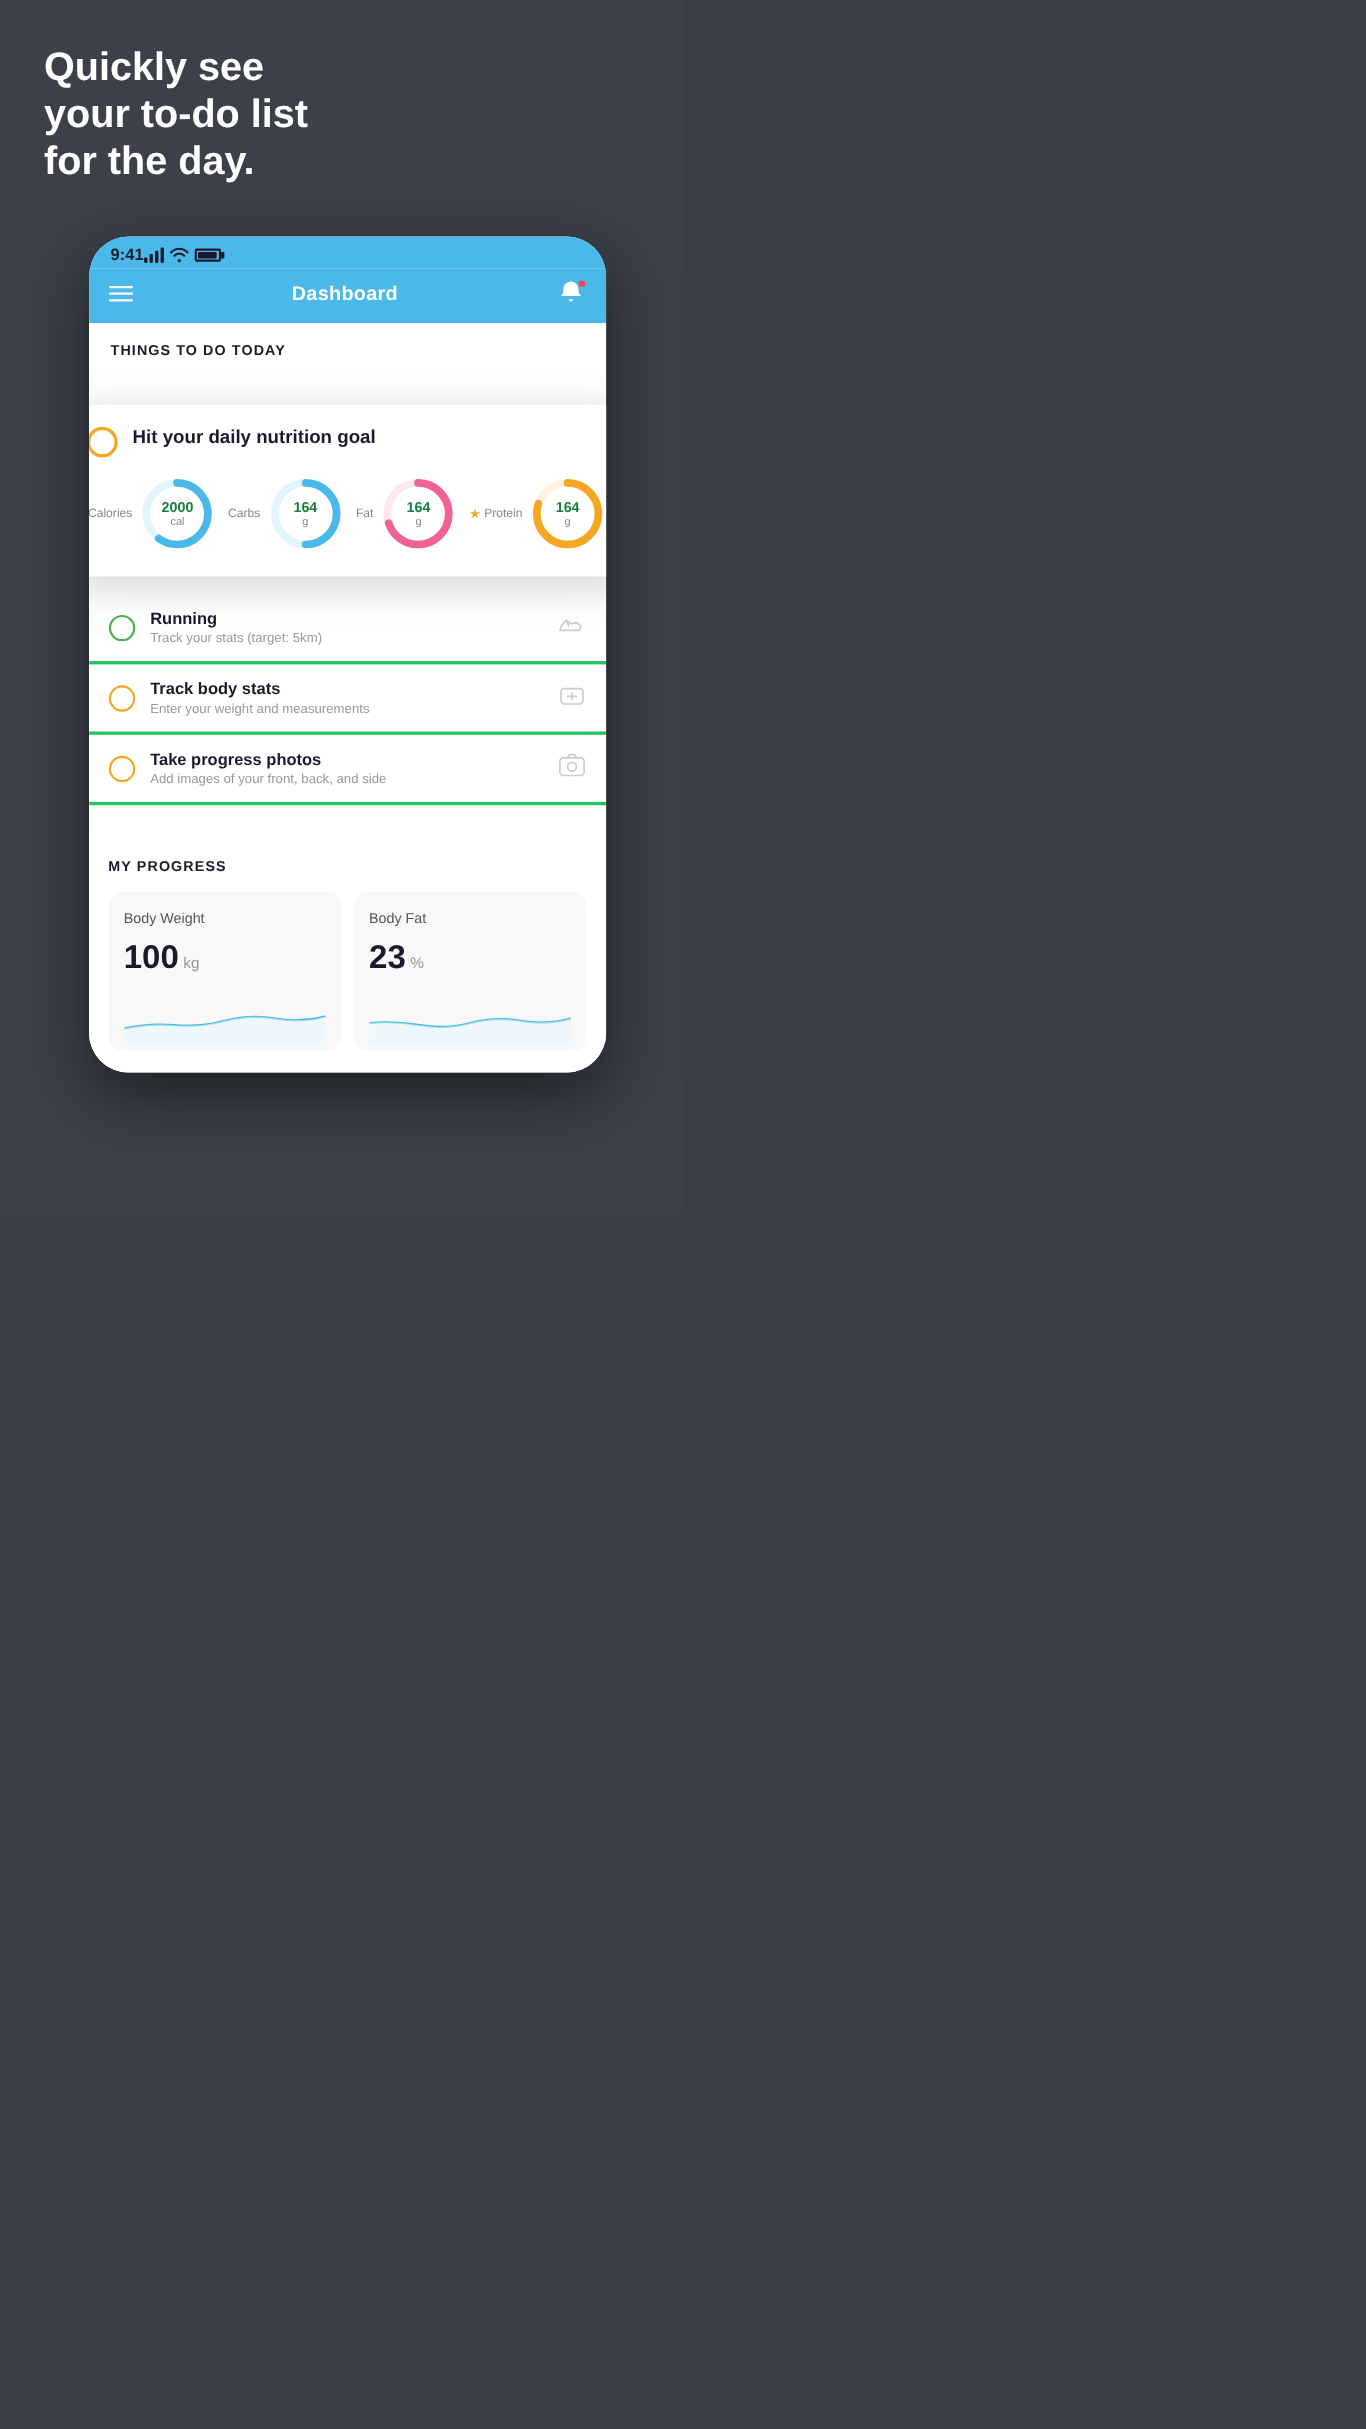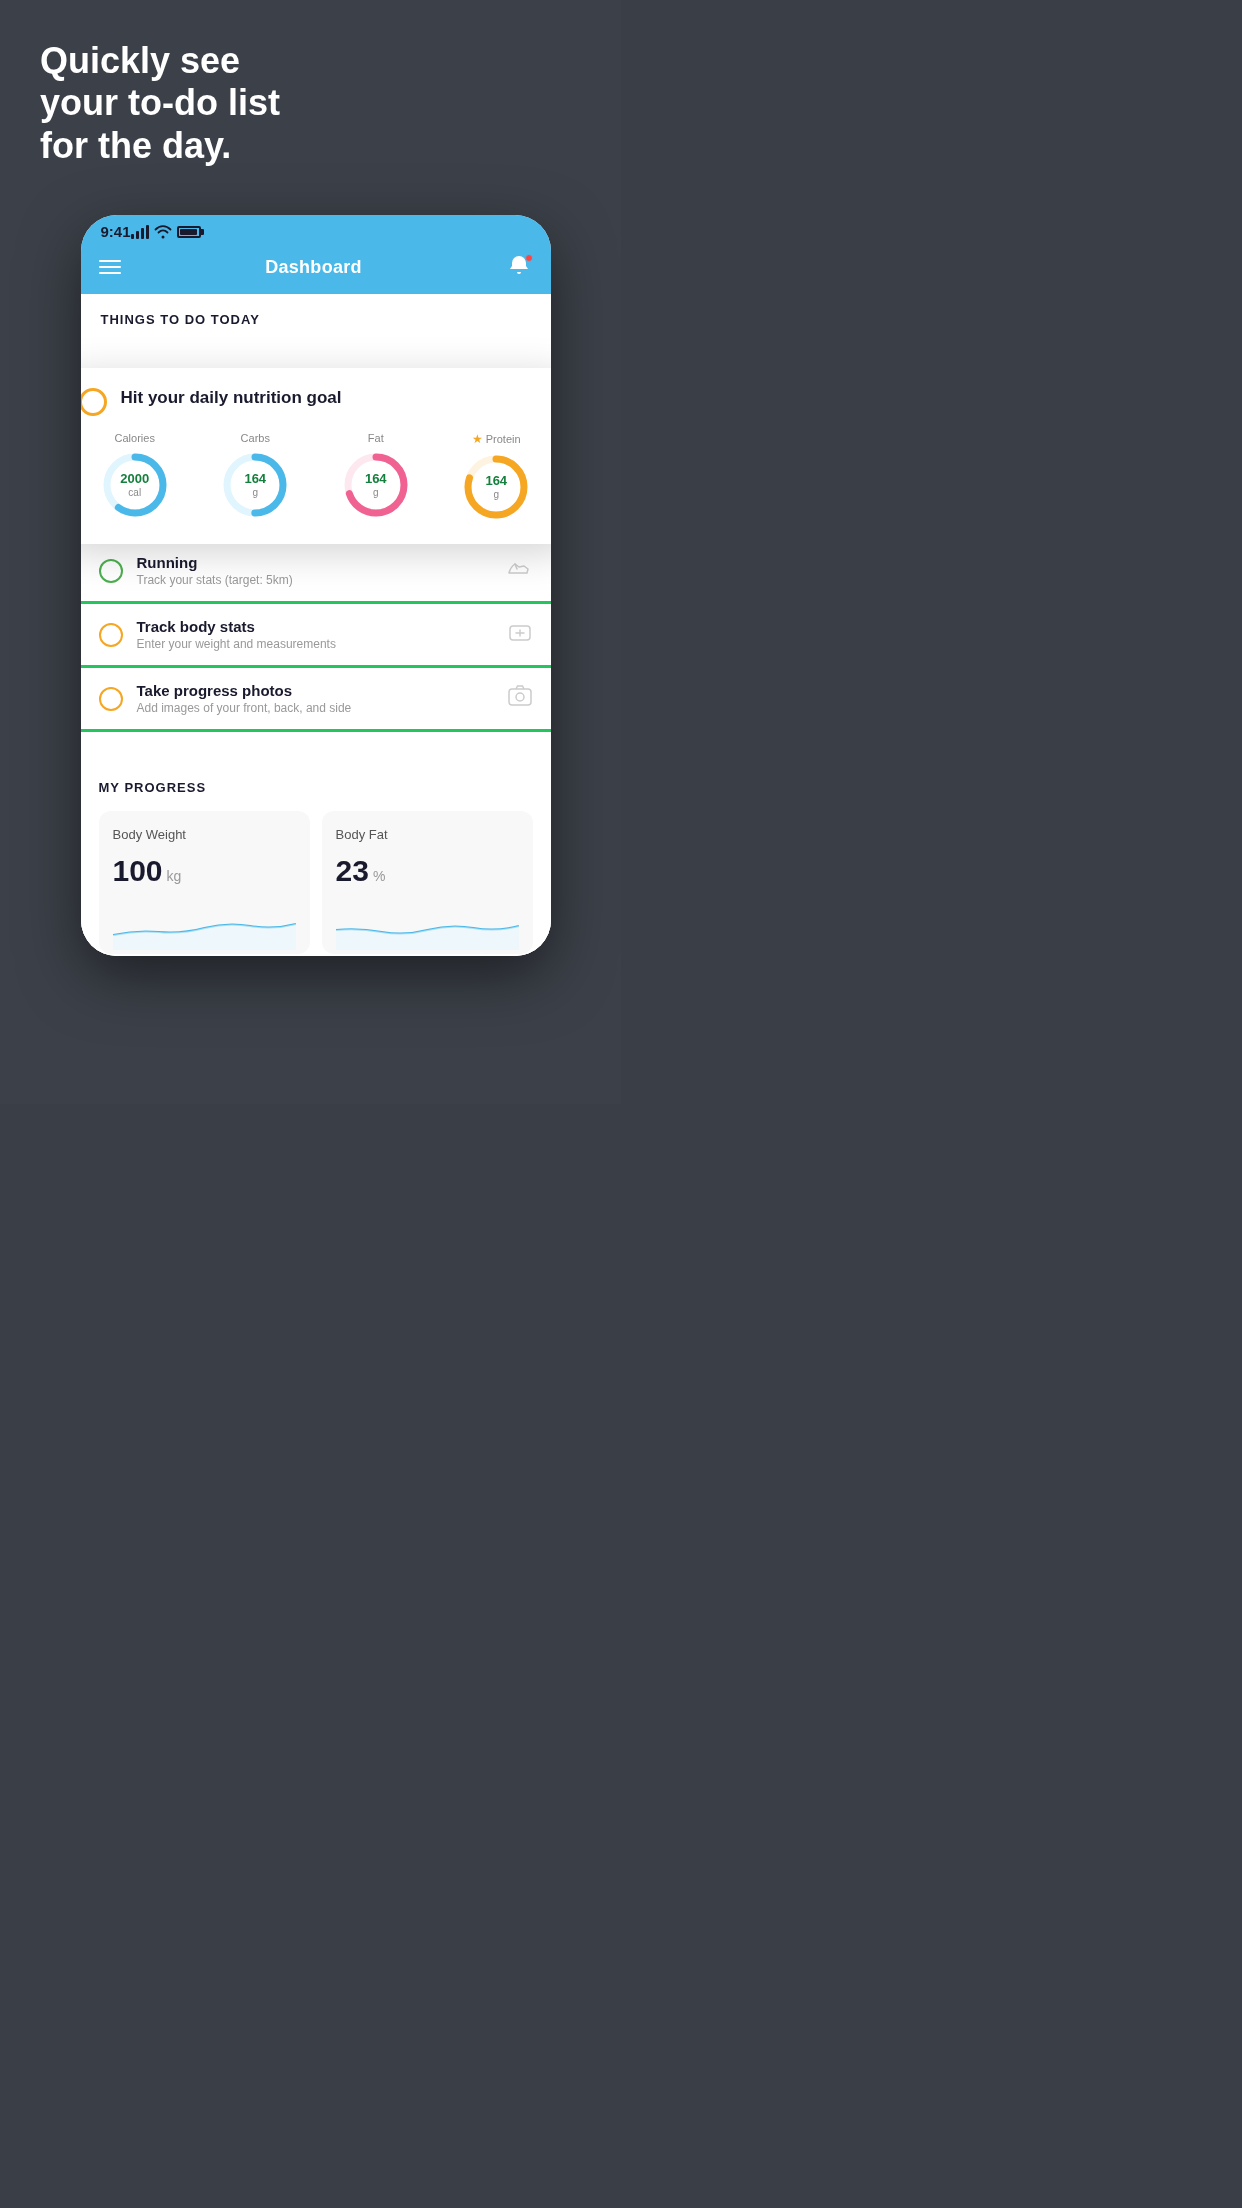--- a/index.html
+++ b/index.html
@@ -176,21 +176,21 @@
       font-weight: 600;
       color: #1a1a2e;
     }
     .nutrition-grid {
       display: flex;
       justify-content: space-around;
       gap: 8px;
     }
     .nutrition-item {
       display: flex;
-      flex-direction: column;
+      flex-direction: row;
       align-items: center;
       gap: 6px;
     }
     .nutrition-label {
       font-size: 11px;
       color: #888;
       display: flex;
       align-items: center;
       gap: 3px;
     }
@@ -262,21 +262,21 @@
       color: #999;
       margin-top: 2px;
     }
     .todo-icon {
       color: #ccc;
       font-size: 20px;
     }
     
     .progress-section {
       background: white;
-      padding: 24px 18px 2px 18px;
+      padding: 24px 18px 20px 18px;
       margin-top: 24px;
     }
     .progress-title {
       font-size: 13px;
       font-weight: 800;
       letter-spacing: 1px;
       color: #1a1a2e;
       margin-bottom: 16px;
     }
     .progress-cards {

